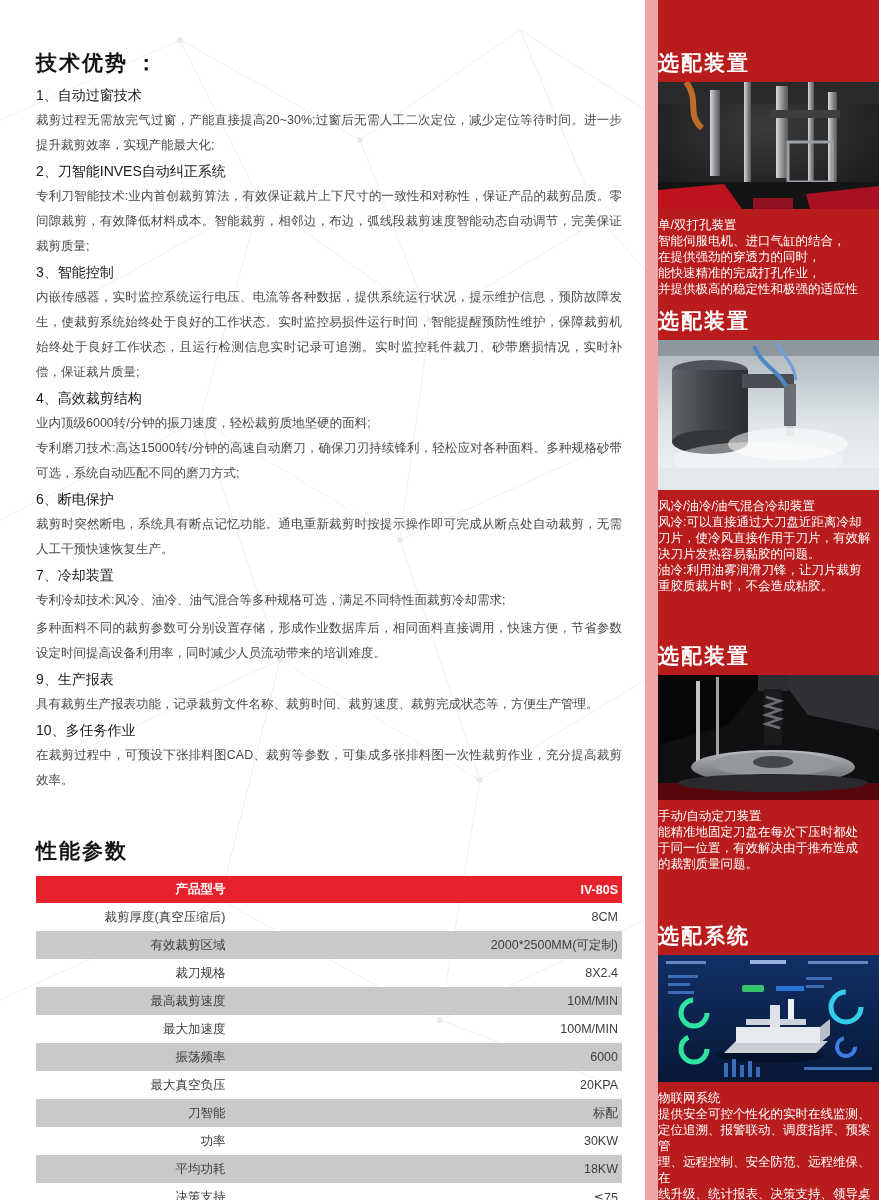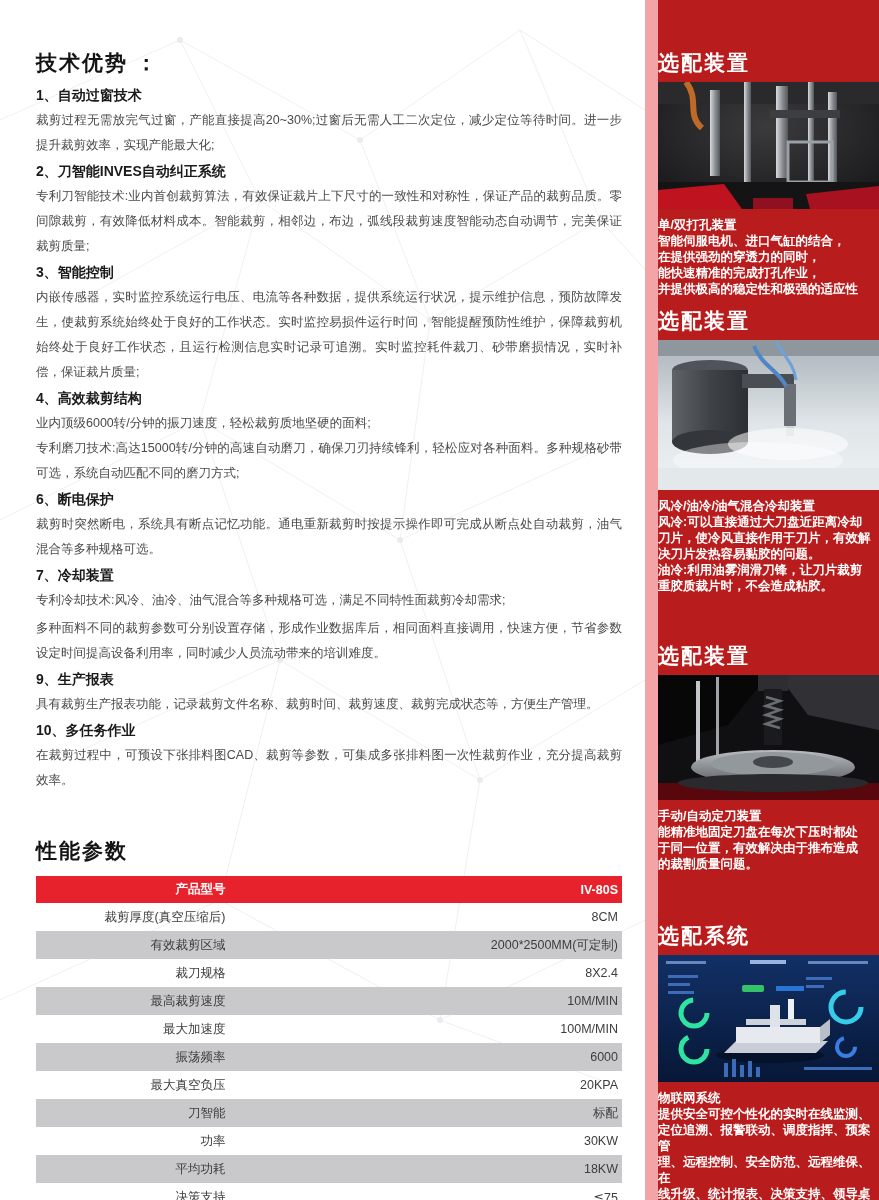--- a/index.html
+++ b/index.html
@@ -5,42 +5,42 @@
   html,body{margin:0;padding:0;}
   body{
     width:879px;height:1200px;position:relative;overflow:hidden;background:#ffffff;
     font-family:"Liberation Sans","DejaVu Sans",sans-serif;
     -webkit-font-smoothing:antialiased;
   }
   .bg-pattern{position:absolute;left:0;top:0;z-index:0;}
   
   .main{position:absolute;left:36px;top:50px;width:586px;z-index:1;}
   .tech-title{font-size:21px;line-height:25px;font-weight:bold;color:#141414;margin:0 0 10px;letter-spacing:2px;}
-  .adv h2{font-size:14px;line-height:20px;font-weight:bold;color:#1a1a1a;margin:0 0 3px;}
+  .adv h2{font-size:14px;line-height:20px;font-weight:normal;color:#1a1a1a;margin:0 0 3px;}
   .adv p{font-size:12.5px;line-height:25px;color:#4a4a4a;margin:0 0 3px;text-align:justify;white-space:pre-line;}
   
   .params{position:absolute;left:36px;top:838px;width:586px;z-index:1;}
   .params-title{font-size:21px;line-height:25px;font-weight:bold;color:#141414;margin:0 0 13px;letter-spacing:2px;}
   table{width:100%;border-collapse:collapse;font-size:12.5px;color:#3d3d3d;}
   col.c1{width:33%;}
   th,td{padding:4px;text-align:right;vertical-align:middle;}
   thead th{height:19px;background:#e8222c;color:#ffffff;font-weight:bold;}
   tbody td{height:20px;}
   tbody tr:nth-child(even){background:#c9c9cb;}
   
   .sidebar{position:absolute;left:645px;top:0;width:234px;height:1200px;z-index:2;}
   .strip{position:absolute;left:0;top:0;width:13px;height:1200px;background:#f2a4a6;}
   .sb-content{position:absolute;left:13px;top:0;width:249px;height:1200px;background:#b91c1c;}
   .opt{position:absolute;left:0;width:221px;}
   .opt.s1{top:50px;}.opt.s2{top:308px;}.opt.s3{top:643px;}.opt.s4{top:923px;}
   .opt h2{color:#ffffff;font-size:21px;line-height:26px;font-weight:bold;margin:0 0 6px;letter-spacing:2px;}
   .photo{width:221px;overflow:hidden;font-size:0;line-height:0;}
   .s1 .photo{height:127px;}.s2 .photo{height:150px;}.s3 .photo{height:125px;}.s4 .photo{height:127px;}
   .photo svg{width:100%;height:100%;display:block;}
-  .caption{color:#ffffff;font-size:12.5px;font-weight:bold;line-height:16px;margin:8px 0 0;padding-right:4px;white-space:pre-line;}
+  .caption{color:#ffffff;font-size:12.5px;font-weight:normal;line-height:16px;margin:8px 0 0;padding-right:4px;white-space:pre-line;}
 </style>
 </head>
 <body>
 
 <svg class="bg-pattern" width="879" height="1200" viewBox="0 0 879 1200">
   <g stroke="#eef0f1" stroke-width="1" fill="none">
     <path d="M0 120 L180 40 L360 140 L520 30 L645 110"></path>
     <path d="M80 300 L260 200 L430 320 L600 220 L700 330"></path>
     <path d="M0 520 L200 420 L400 540 L620 440"></path>
     <path d="M60 760 L280 660 L480 780 L645 680"></path>
@@ -77,21 +77,21 @@
     <h2>3、智能控制</h2>
     <p>内嵌传感器，实时监控系统运行电压、电流等各种数据，提供系统运行状况，提示维护信息，预防故障发生，使裁剪系统始终处于良好的工作状态。实时监控易损件运行时间，智能提醒预防性维护，保障裁剪机始终处于良好工作状态，且运行检测信息实时记录可追溯。实时监控耗件裁刀、砂带磨损情况，实时补偿，保证裁片质量;</p>
   </div>
   <div class="adv">
     <h2>4、高效裁剪结构</h2>
     <p>业内顶级6000转/分钟的振刀速度，轻松裁剪质地坚硬的面料;
 专利磨刀技术:高达15000转/分钟的高速自动磨刀，确保刀刃持续锋利，轻松应对各种面料。多种规格砂带可选，系统自动匹配不同的磨刀方式;</p>
   </div>
   <div class="adv">
     <h2>6、断电保护</h2>
-    <p>裁剪时突然断电，系统具有断点记忆功能。通电重新裁剪时按提示操作即可完成从断点处自动裁剪，油气混合等多种规格可选。</p>
+    <p>裁剪时突然断电，系统具有断点记忆功能。通电重新裁剪时按提示操作即可完成从断点处自动裁剪，无需人工干预快速恢复生产。</p>
   </div>
   <div class="adv">
     <h2>7、冷却装置</h2>
     <p>专利冷却技术:风冷、油冷、油气混合等多种规格可选，满足不同特性面裁剪冷却需求;</p>
   </div>
   <div class="adv">
     <p>多种面料不同的裁剪参数可分别设置存储，形成作业数据库后，相同面料直接调用，快速方便，节省参数设定时间提高设备利用率，同时减少人员流动带来的培训难度。</p>
   </div>
   <div class="adv">
     <h2>9、生产报表</h2>

